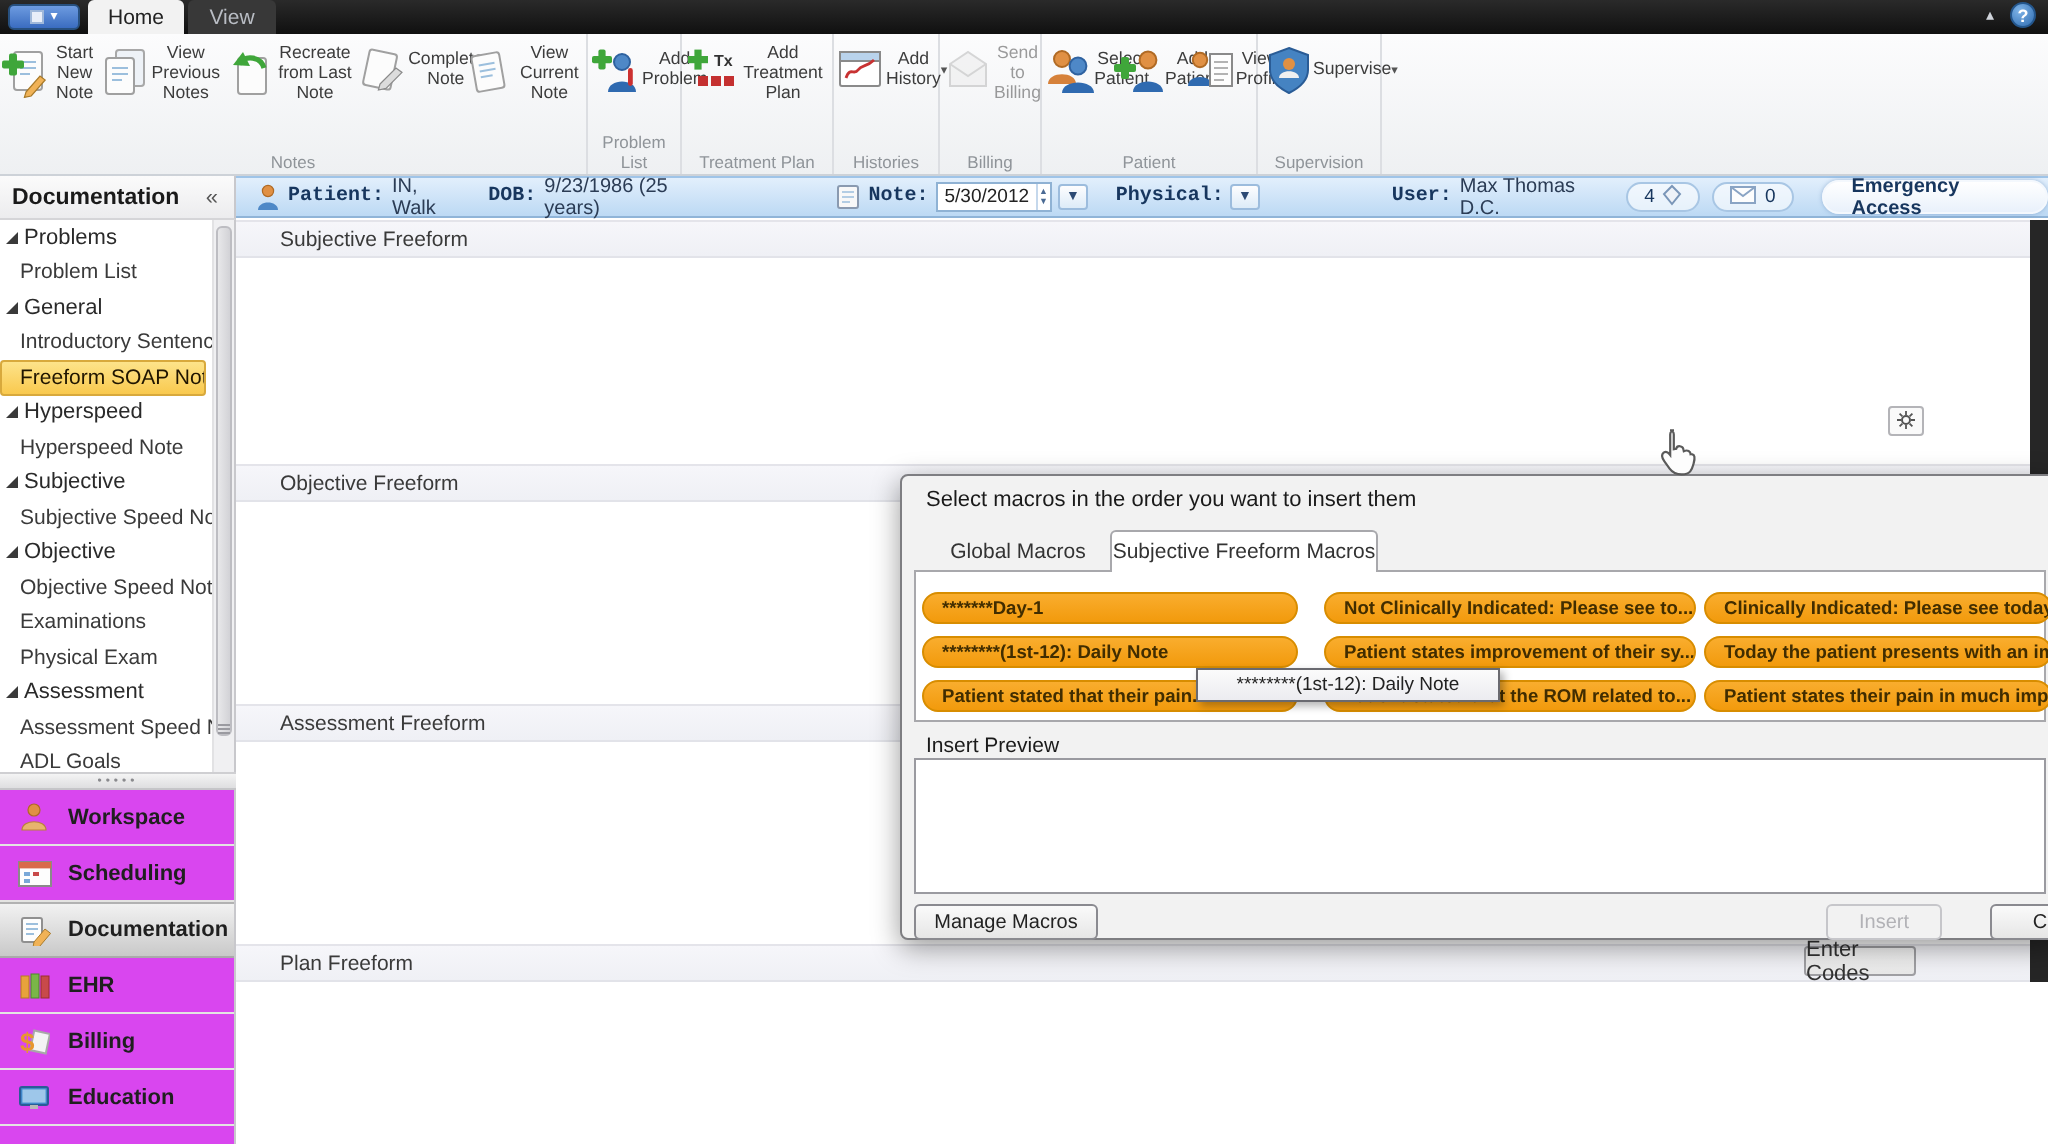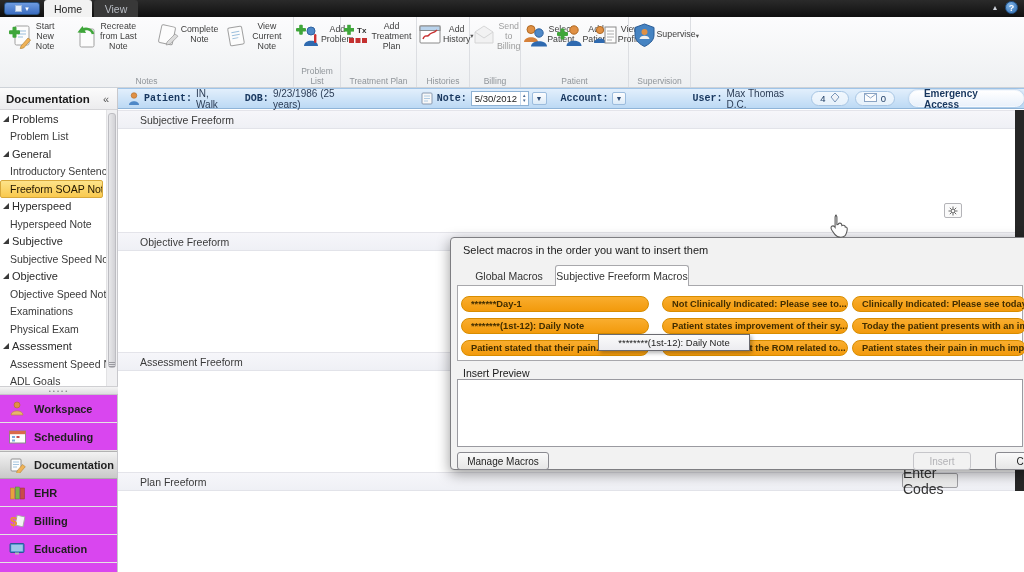--- a/index.html
+++ b/index.html
@@ -70,21 +70,21 @@
   .nav-row.sel{background:linear-gradient(#f2f2f2,#c9c9c9);border-top:1px solid #b2b2b2;border-bottom:1px solid #aaa;}
 
   
   .sec-h{position:absolute;left:118px;width:897px;height:19px;background:linear-gradient(#f6f6fa,#eff0f5);
     border-top:1px solid #e4e4ea;border-bottom:1px solid #e2e3e9;display:flex;align-items:center;}
   .sec-h span{font-size:10.5px;color:#3a3a3a;margin-left:22px;}
   .sec-c{position:absolute;left:118px;width:897px;background:#fff;}
   #macros-btn{position:absolute;left:944px;top:203px;width:18px;height:15px;background:#fafafa;border:1px solid #b4b4b8;border-radius:2px;
     display:flex;align-items:center;justify-content:center;}
   #enter-codes{position:absolute;left:902px;top:473px;width:56px;height:15px;background:linear-gradient(#f8f8f8,#e9e9e9);
-    border:1px solid #a0a0a4;border-radius:2px;font-size:14px;color:#333;display:flex;align-items:center;justify-content:center;}
+    border:1px solid #a0a0a4;border-radius:2px;font-size:11px;color:#333;display:flex;align-items:center;justify-content:center;}
   #dark-edge{position:absolute;left:1015px;top:110px;width:9px;height:381px;background:#262626;z-index:1;}
 
   
   #dialog{position:absolute;left:450px;top:237px;width:580px;height:233px;background:#f2f2f2;border:1px solid #7e7e82;
     border-radius:4px;box-shadow:0 4px 14px rgba(0,0,0,.4);z-index:10;}
   #dlg-title{position:absolute;left:12px;top:6px;font-size:11px;color:#1a1a1a;}
   .dtab{position:absolute;top:27px;height:21px;display:flex;align-items:center;justify-content:center;font-size:10.5px;color:#333;}
   .dtab.active{background:#fff;border:1px solid #a8a8ac;border-bottom:none;border-radius:3px 3px 0 0;z-index:3;}
   #dlg-tabarea{position:absolute;left:6px;top:47px;width:566px;height:76px;background:#fff;border:1px solid #a8a8ac;z-index:2;}
   .mpill{position:absolute;height:16px;background:linear-gradient(#f9ad2e,#f29a0c);border:1px solid #d88d00;border-radius:8px;
@@ -132,20 +132,30 @@
             <svg width="26" height="26" viewBox="0 0 26 26">
                 <rect x="7" y="3" width="14" height="19" rx="1.5" fill="#fcfcfc" stroke="#a0a0a0"></rect>
                 <path d="M10 8h8M10 11h8M10 14h5" stroke="#9cbfdd" fill="none"></path>
                 <rect x="1" y="7.2" width="11" height="4" rx="1" fill="#3fa63a"></rect>
                 <rect x="4.5" y="3.7" width="4" height="11" rx="1" fill="#3fa63a"></rect>
                 <path d="M13 23l7-8 2.6 2-7 8-3.4.7z" fill="#f0b257" stroke="#a87a2a" stroke-width=".6"></path>
               </svg>
           </span>
           <span class="rlbl">Start New Note</span>
         </div>
+        <div class="rbtn" style="width:62px">
+          <span class="ric">
+            <svg width="26" height="26" viewBox="0 0 26 26">
+                <rect x="9" y="2" width="14" height="18" rx="1.5" fill="#eef2f7" stroke="#a8a8a8"></rect>
+                <rect x="4" y="6" width="14" height="18" rx="1.5" fill="#fcfcfc" stroke="#a0a0a0"></rect>
+                <path d="M7 11h8M7 14h8M7 17h5" stroke="#9cbfdd" fill="none"></path>
+              </svg>
+          </span>
+          <span class="rlbl">View Previous Notes</span>
+        </div>
         <div class="rbtn" style="width:66px">
           <span class="ric">
             <svg width="26" height="26" viewBox="0 0 26 26">
                 <rect x="8" y="6" width="14" height="18" rx="1.5" fill="#fcfcfc" stroke="#a0a0a0"></rect>
                 <path d="M21 11c-1.5-5.5-9-7-12.5-2" stroke="#3fa63a" stroke-width="2.6" fill="none"></path>
                 <path d="M10.5 3L5.5 9.5l8.5.5z" fill="#3fa63a"></path>
               </svg>
           </span>
           <span class="rlbl">Recreate from Last Note</span>
         </div>
@@ -320,21 +330,21 @@
     </span>
     <span class="b">Note:</span>
     <span id="note-box">
       <span class="dt">5/30/2012</span>
       <span id="note-spin">
         <span>▲</span>
         <span>▼</span>
       </span>
     </span>
     <span id="note-dd">▼</span>
-    <span class="b" style="margin-left:14px">Account:</span>
+    <span class="b" style="margin-left:14px">Physical:</span>
     <span id="acct-dd">▼</span>
 
     <span class="b" style="margin-left:66px">User:</span>
     <span class="v">Max Thomas D.C.</span>
     <span class="pill" style="margin-left:10px">
       <span>4</span>
       <span>
         <svg width="10" height="11" viewBox="0 0 10 11">
             <path d="M5 1l4 4-4 5-4-5z" fill="#eef2f8" stroke="#7a96b8"></path>
           </svg>

